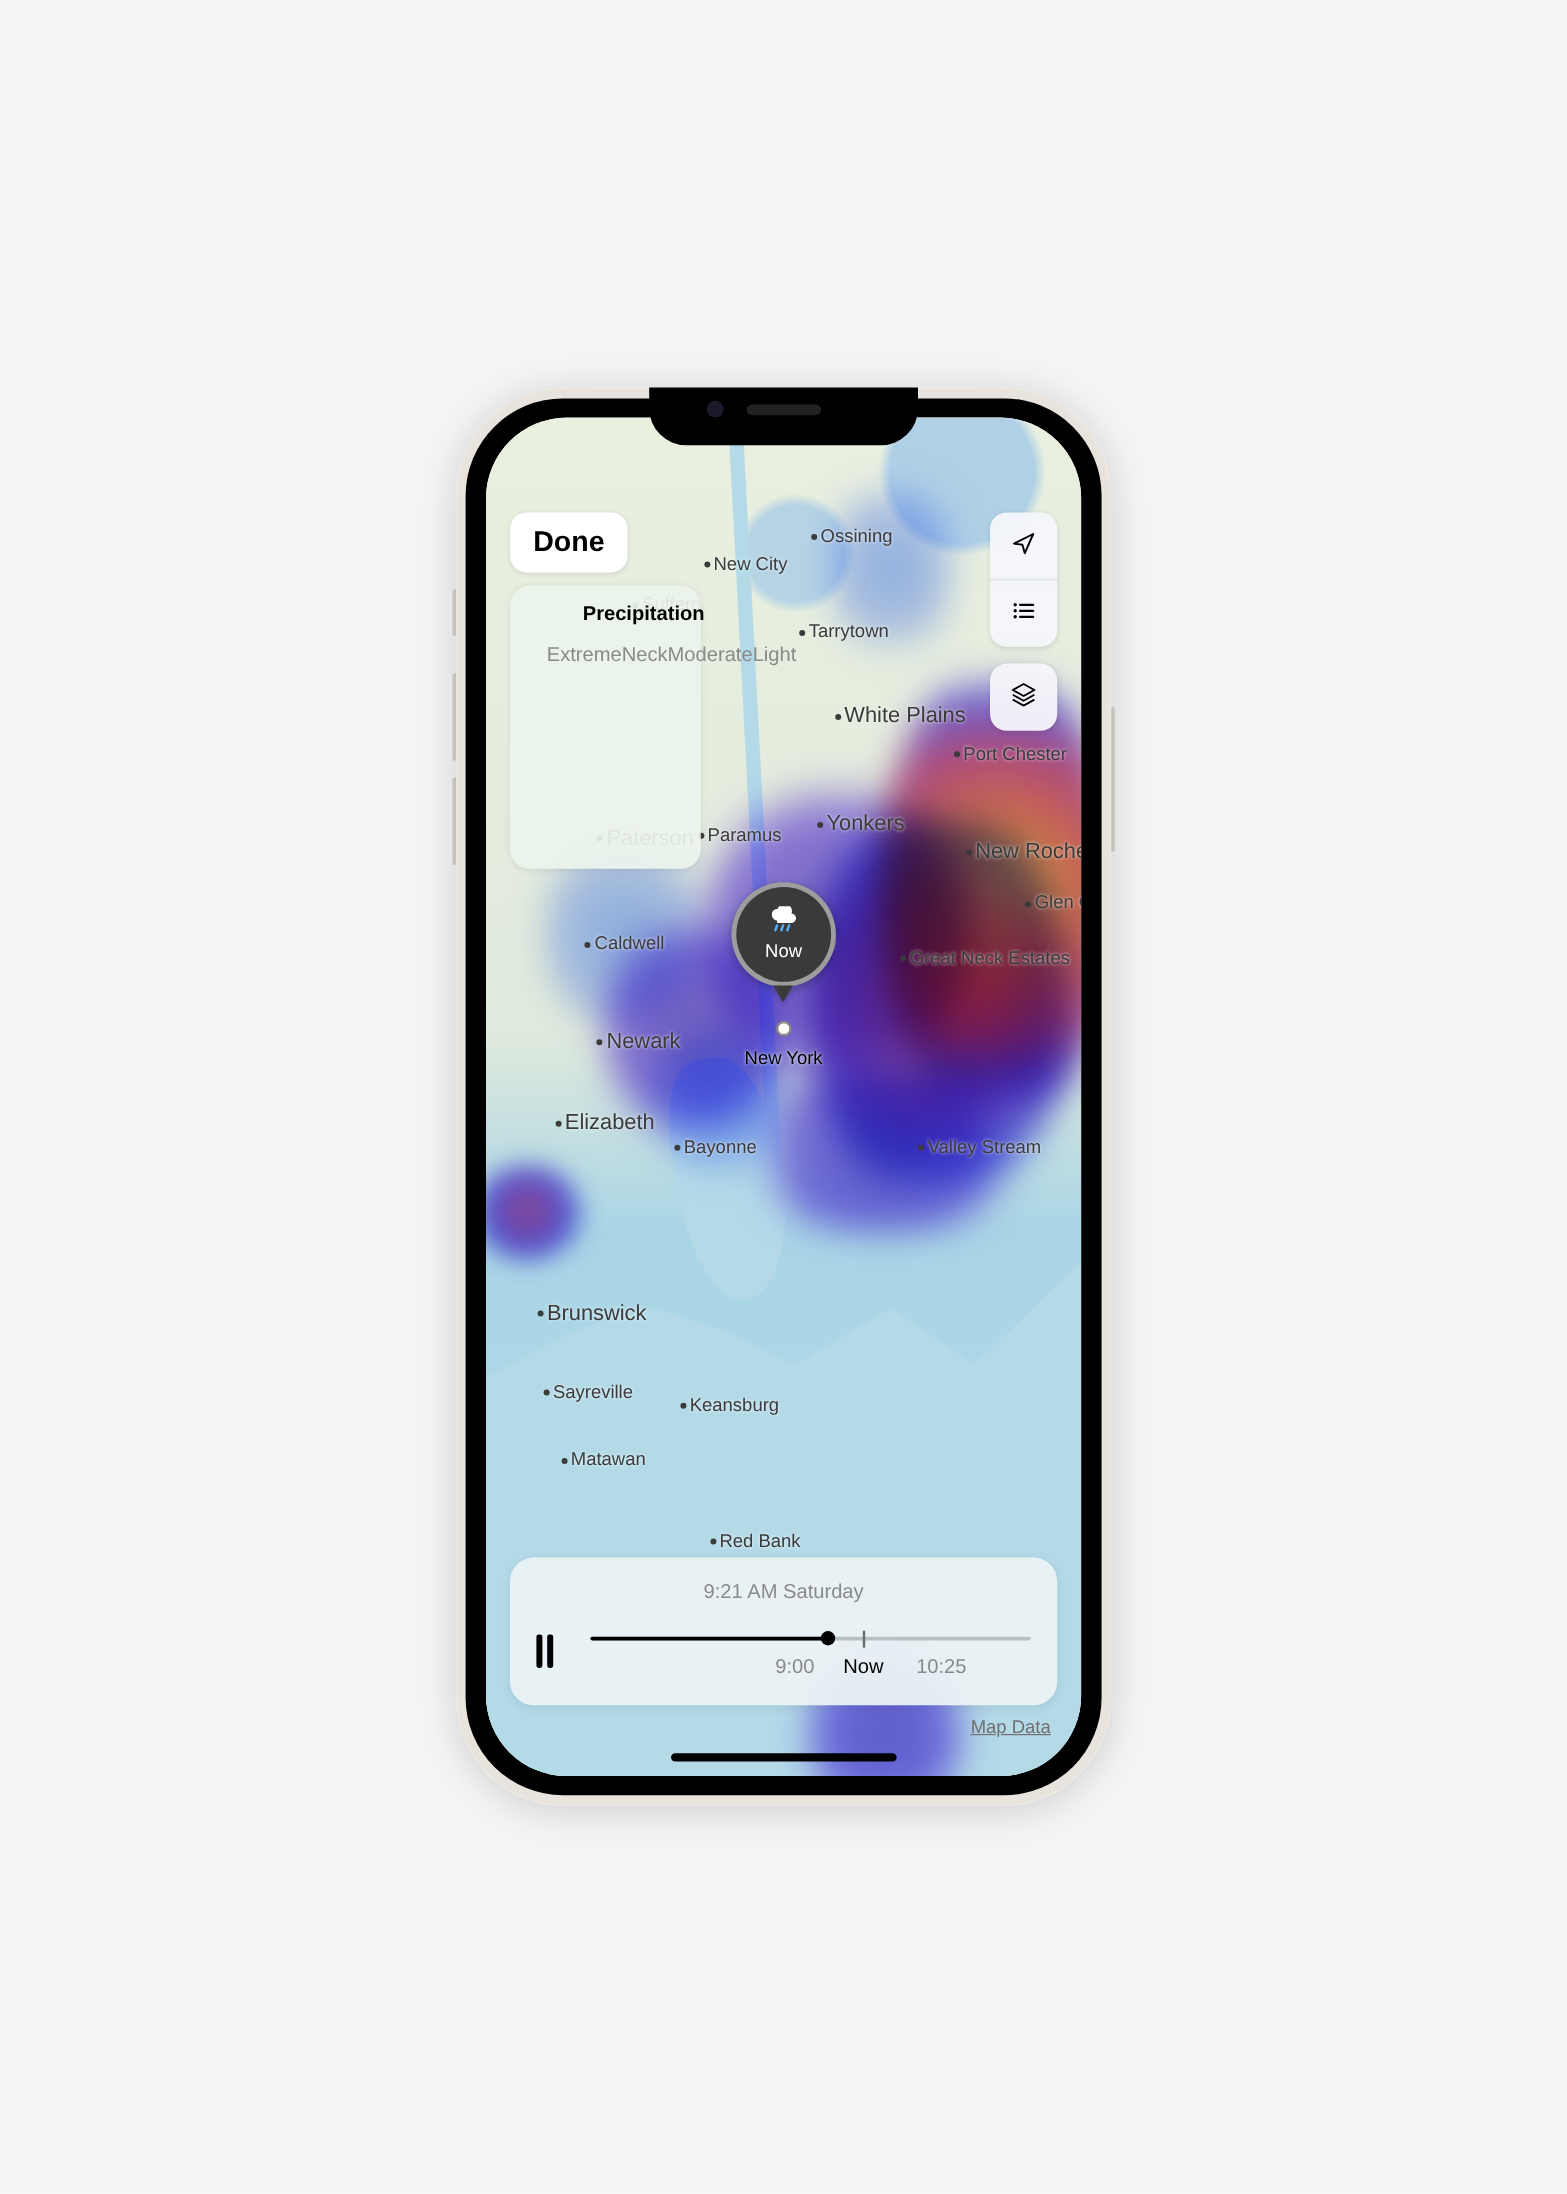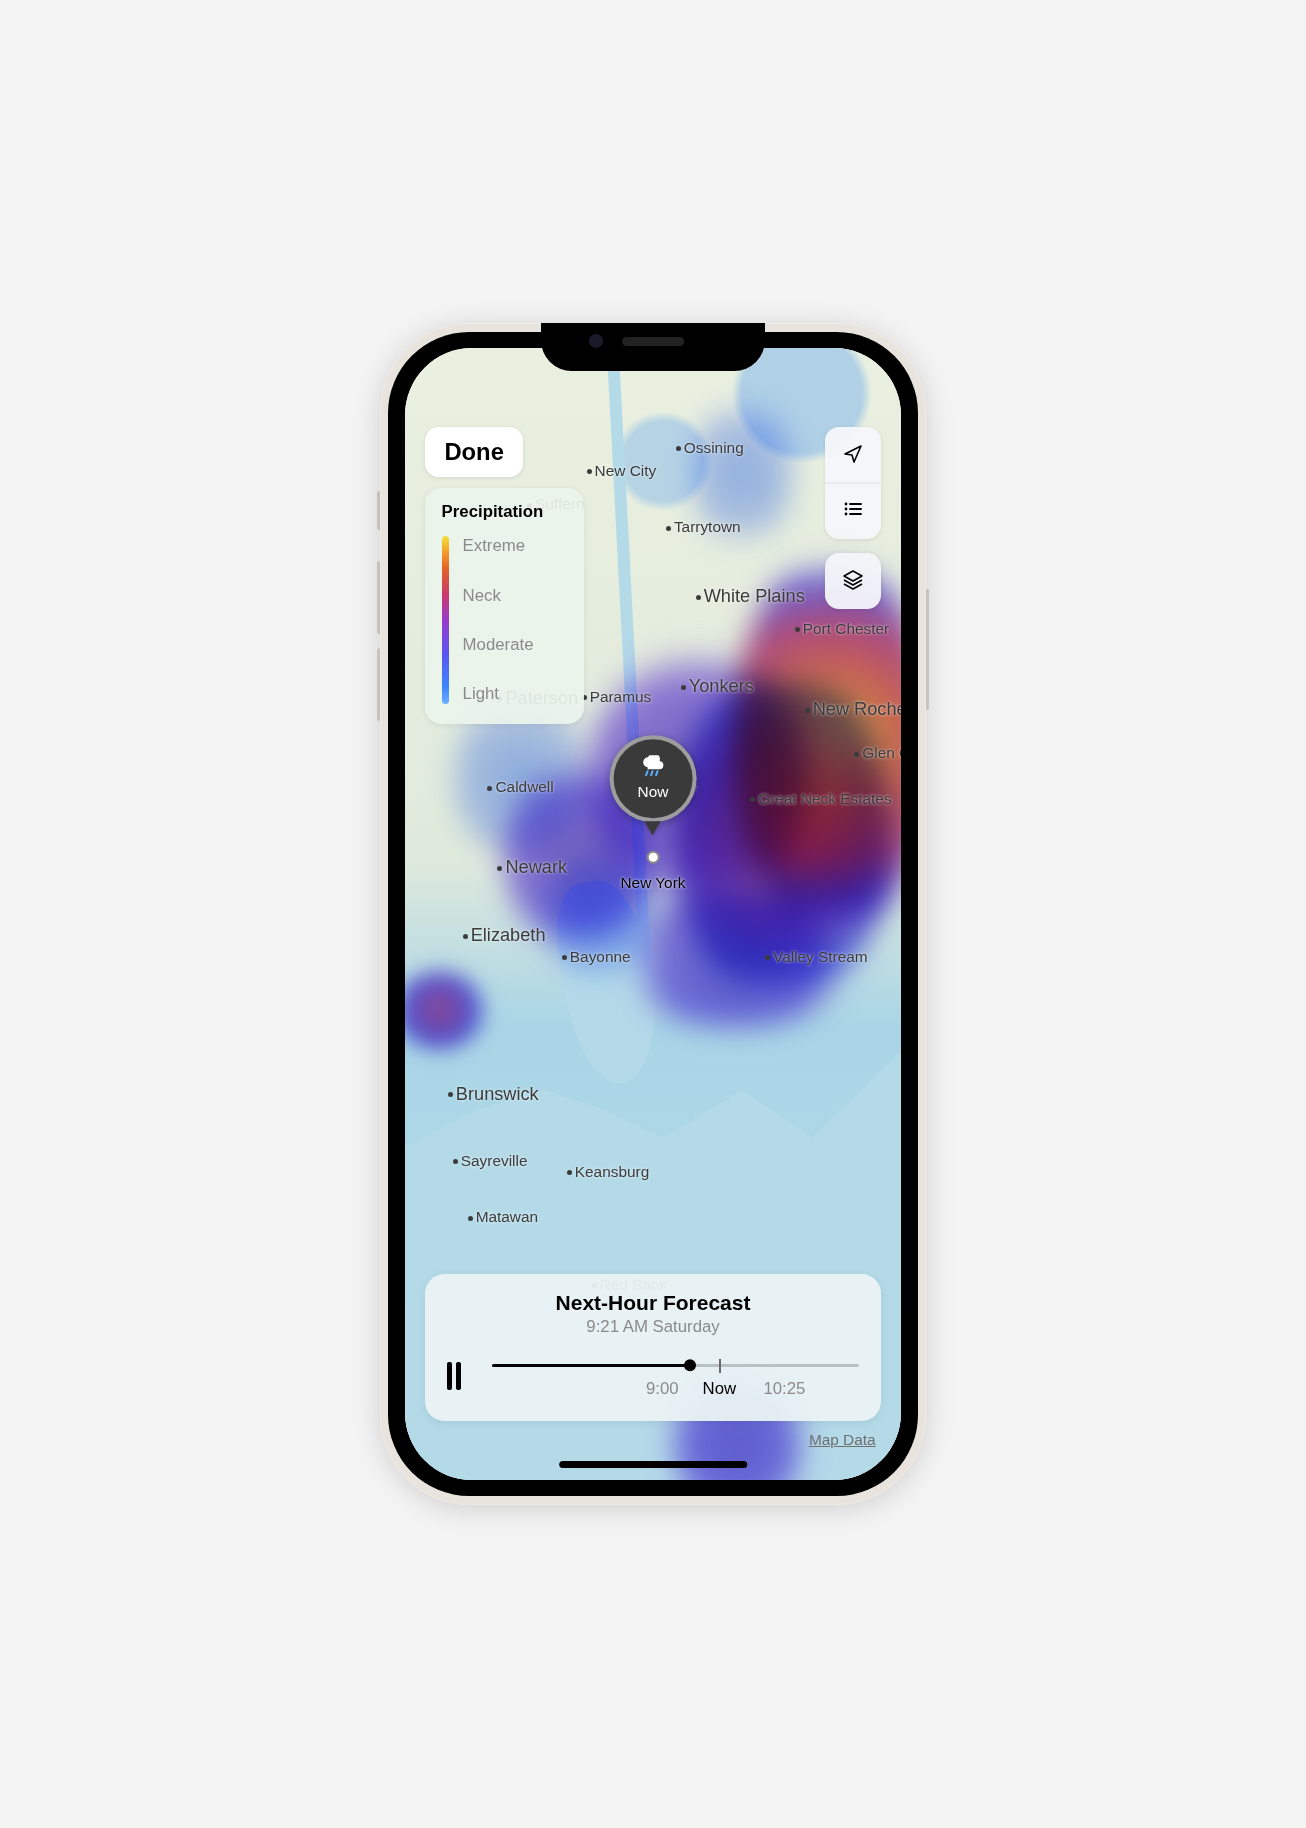--- a/index.html
+++ b/index.html
@@ -44,24 +44,24 @@
   .statusbar{position:absolute;top:0;left:0;right:0;height:calc(48px*var(--scale));display:flex;align-items:center;justify-content:space-between;padding:calc(4px*var(--scale)) calc(26px*var(--scale)) 0;z-index:40;}
   .status-time{font-weight:600;font-size:calc(16px*var(--scale));color:#000;}
   .status-icons{display:flex;align-items:center;gap:calc(6px*var(--scale));}
   .status-icons svg{display:block;}
 
   
   .done-btn{position:absolute;top:calc(56px*var(--scale));left:calc(14px*var(--scale));background:rgba(255,255,255,.95);border-radius:calc(10px*var(--scale));padding:calc(8px*var(--scale)) calc(14px*var(--scale));font-weight:600;font-size:calc(17px*var(--scale));color:#000;box-shadow:0 1px 4px rgba(0,0,0,.1);z-index:30;cursor:pointer;}
 
   
   .legend{position:absolute;top:calc(100px*var(--scale));left:calc(14px*var(--scale));width:calc(114px*var(--scale));background:rgba(236,244,236,.92);border-radius:calc(12px*var(--scale));padding:calc(10px*var(--scale)) calc(12px*var(--scale)) calc(14px*var(--scale));box-shadow:0 1px 6px rgba(0,0,0,.08);z-index:30;}
-  .legend-title{font-size:calc(12px*var(--scale));font-weight:600;color:#000;margin-bottom:calc(10px*var(--scale));}
+  .legend-title{font-size:calc(12px*var(--scale));font-weight:600;color:#000;margin-bottom:calc(10px*var(--scale));margin-left:44px;}
   .legend-body{display:flex;gap:calc(10px*var(--scale));}
   .legend-bar{width:calc(5px*var(--scale));height:calc(120px*var(--scale));border-radius:999px;background:linear-gradient(#f5e13a 0%,#f39a2a 10%,#e2602a 20%,#ca3a6e 35%,#9a3acc 50%,#5a56f0 70%,#3e86ff 90%,#6bb0ff 100%);}
-  .legend-labels{display:flex;flex-direction:column;justify-content:space-between;height:calc(120px*var(--scale));font-size:calc(12px*var(--scale));color:#8a8a8a;}
+  .legend-labels{display:flex;flex-direction:row;justify-content:space-between;height:calc(120px*var(--scale));font-size:calc(12px*var(--scale));color:#8a8a8a;}
 
   
   .ctrl-stack{position:absolute;top:calc(56px*var(--scale));right:calc(14px*var(--scale));display:flex;flex-direction:column;z-index:30;}
   .ctrl{width:calc(40px*var(--scale));height:calc(40px*var(--scale));background:rgba(244,246,250,.95);display:flex;align-items:center;justify-content:center;box-shadow:0 1px 4px rgba(0,0,0,.1);cursor:pointer;}
   .ctrl.top{border-radius:calc(10px*var(--scale)) calc(10px*var(--scale)) 0 0;}
   .ctrl.bottom{border-radius:0 0 calc(10px*var(--scale)) calc(10px*var(--scale));border-top:1px solid rgba(0,0,0,.06);}
   .ctrl.solo{border-radius:calc(10px*var(--scale));margin-top:calc(10px*var(--scale));}
 
   
   .now-pin{position:absolute;left:50%;top:43%;transform:translate(-50%,-100%);z-index:25;}
@@ -193,21 +193,20 @@
             </svg></span>
       </div>
       <div class="ctrl solo">
         <span><svg width="22" height="22" viewBox="0 0 22 22">
               <path d="M11 3 20 8l-9 5-9-5 9-5zM2 12l9 5 9-5M2 16l9 5 9-5" fill="none" stroke="#000" stroke-width="1.5" stroke-linejoin="round"></path>
             </svg></span>
       </div>
     </div>
 
     <div class="forecast">
-      <div class="fc-title">Next-Hour Forecast</div>
       <div class="fc-sub">9:21 AM Saturday</div>
       <div class="fc-row">
         <div class="pause">
             <span></span>
             <span></span>
           </div>
         <div class="timeline">
           <div class="track"></div>
           <div class="track-fill"></div>
           <div class="thumb"></div>

